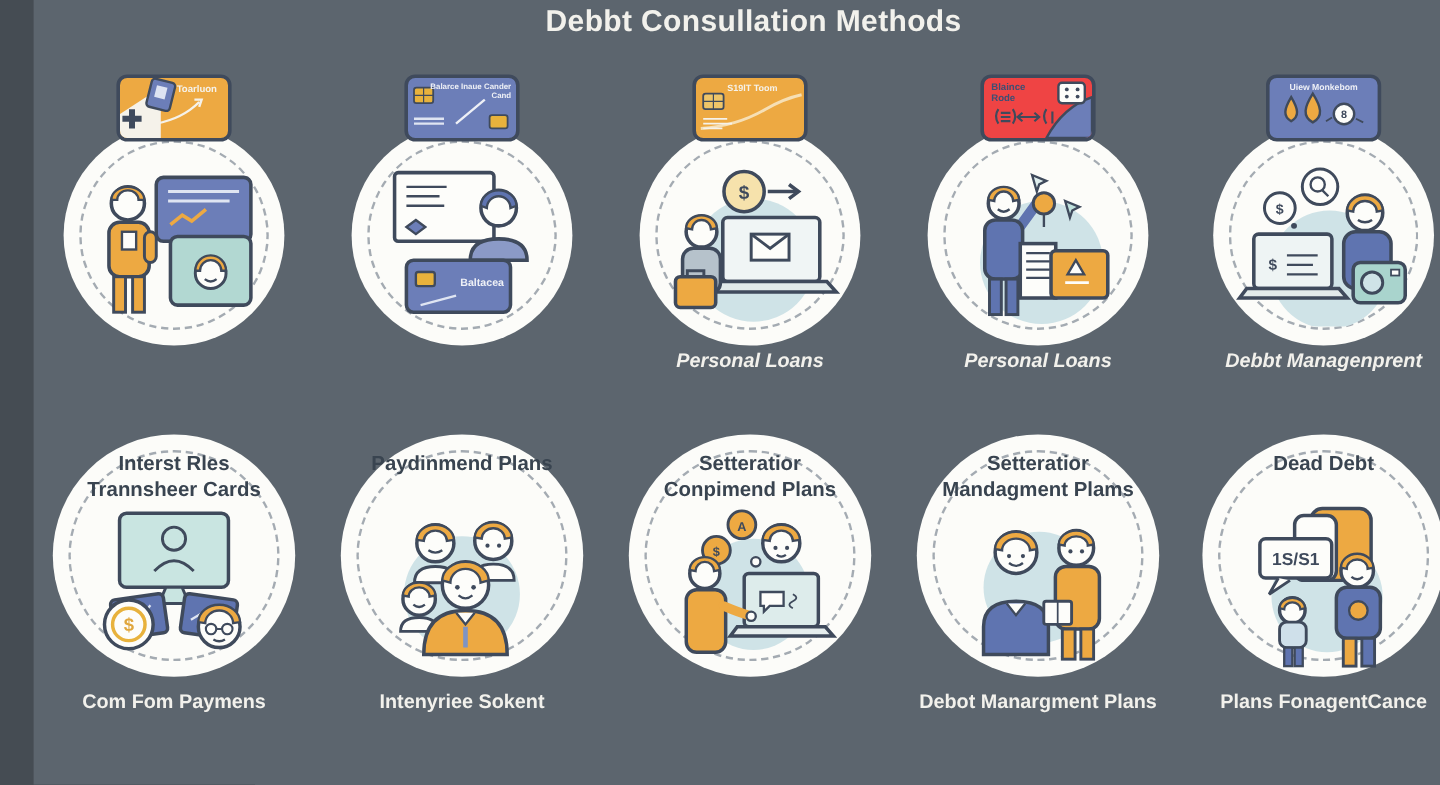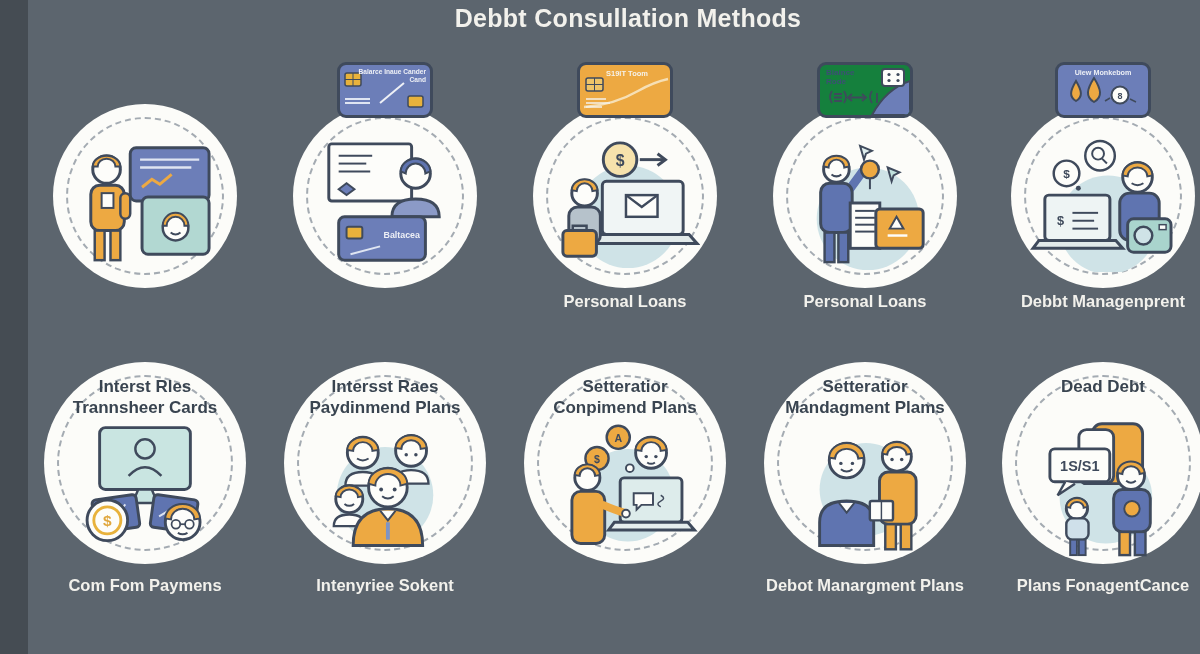--- a/index.html
+++ b/index.html
@@ -12,24 +12,24 @@
   .b{top:330px;height:324px;}
   .x1{left:7px}.x2{left:247px}.x3{left:487px}.x4{left:727px}.x5{left:965px}
   .circle{position:absolute;left:50%;transform:translateX(-50%);
           background:#fcfcf9;border-radius:50%;}
   .t .circle{top:104px;width:184px;height:184px;}
   .b .circle{top:32px;width:202px;height:202px;}
   .dashed{position:absolute;inset:13px;border:2px dashed #a4abb2;border-radius:50%;}
   .card{position:absolute;top:62px;left:50%;margin-left:-48px;width:96px;height:56px;
         border:3px solid #3f4a5c;border-radius:9px;z-index:3;box-sizing:border-box;overflow:hidden;}
   .card svg{display:block;width:100%;height:100%;}
-  .c-orange{background:#eda942}.c-blue{background:#6c7eb8}.c-teal{background:#15803d}
+  .c-orange{background:#eda942}.c-blue{background:#6c7eb8}.c-teal{background:#ef4444}
   .cap{position:absolute;left:-14px;right:-14px;text-align:center;color:#f2f1ec;
        font-weight:bold;font-size:16.5px;}
-  .t .cap{top:292px;}
+  .t .cap{top:292px;font-style:italic;}
   .b .cap{top:246px;}
   .hdr{position:absolute;left:-10px;right:-10px;top:46px;text-align:center;color:#394450;
        font-weight:bold;font-size:17px;line-height:21px;z-index:4;}
   .illus{position:absolute;left:50%;transform:translateX(-50%);z-index:2;}
   .t .illus{top:134px;}
   .b .illus{top:88px;}
   svg text{font-family:"Liberation Sans",sans-serif;}
 </style>
 </head>
 <body>
@@ -52,20 +52,32 @@
       <path d="M93 93 a13 13 0 0 1 26 0 l-4 0 a9 9 0 0 0 -18 0 z" fill="#eda942" stroke="#3f4a5c" stroke-width="2"></path>
       <path d="M101 100 q5 4 10 0" stroke="#3f4a5c" stroke-width="2" fill="none"></path>
       <circle cx="36" cy="36" r="14" fill="#fdfdfa" stroke="#3f4a5c" stroke-width="3"></circle>
       <path d="M22 33 a14 11 0 0 1 28 0 l-5 0 a9 8 0 0 0 -18 0 z" fill="#eda942" stroke="#3f4a5c" stroke-width="2"></path>
       <rect x="20" y="52" width="34" height="46" rx="9" fill="#eda942" stroke="#3f4a5c" stroke-width="3"></rect>
       <rect x="31" y="60" width="12" height="15" fill="#fdfdfa" stroke="#3f4a5c" stroke-width="2"></rect>
       <rect x="50" y="60" width="10" height="26" rx="5" fill="#eda942" stroke="#3f4a5c" stroke-width="2.5"></rect>
       <rect x="24" y="98" width="10" height="30" fill="#eda942" stroke="#3f4a5c" stroke-width="2.5"></rect>
       <rect x="40" y="98" width="10" height="30" fill="#eda942" stroke="#3f4a5c" stroke-width="2.5"></rect>
     </svg>
+    <div class="card c-orange">
+      <svg viewBox="0 0 90 50">
+        <path d="M0 30 L34 8 L34 50 L0 50 Z" fill="#f5f2ea"></path>
+        <line x1="10" y1="26" x2="10" y2="42" stroke="#3f4a5c" stroke-width="5"></line>
+        <line x1="2" y1="34" x2="18" y2="34" stroke="#3f4a5c" stroke-width="5"></line>
+        <rect x="24" y="2" width="20" height="24" rx="3" fill="#6c7eb8" stroke="#3f4a5c" stroke-width="2" transform="rotate(14 34 14)"></rect>
+        <rect x="29" y="7" width="9" height="10" fill="#dde3f2" transform="rotate(14 34 14)"></rect>
+        <path d="M30 38 Q52 34 66 20" stroke="#f5f2ea" stroke-width="2" fill="none"></path>
+        <path d="M62 18 L68 18 L66 24" stroke="#f5f2ea" stroke-width="2" fill="none"></path>
+        <text x="64" y="12" text-anchor="middle" font-size="8" font-weight="bold" fill="#f5f2ea">Toarluon</text>
+      </svg>
+    </div>
     <div class="cap"></div>
   </div>
 
   <div class="cell t x2">
     <div class="circle">
       <div class="dashed"></div>
     </div>
     <svg class="illus" width="150" height="138" viewBox="0 0 150 140">
       <rect x="18" y="10" width="84" height="58" rx="3" fill="#fdfdfa" stroke="#3f4a5c" stroke-width="3"></rect>
       <line x1="28" y1="22" x2="62" y2="22" stroke="#3f4a5c" stroke-width="2"></line>
@@ -256,21 +268,20 @@
       <path d="M109 119 q5 3 10 0" stroke="#3f4a5c" stroke-width="2" fill="none"></path>
     </svg>
     <div class="cap">Com Fom Paymens</div>
   </div>
 
   <div class="cell b x2">
     <div class="circle">
       <div class="dashed"></div>
     </div>
     <div class="hdr">
-      <div>Intersst Raes</div>
       <div>Paydinmend Plans</div>
     </div>
     <svg class="illus" width="150" height="140" viewBox="0 0 150 145">
       <circle cx="75" cy="80" r="50" fill="#cfe3e7"></circle>
       <circle cx="52" cy="36" r="16" fill="#fdfdfa" stroke="#3f4a5c" stroke-width="3"></circle>
       <path d="M36 33 a16 13 0 0 1 32 0 l-6 1 a10 9 0 0 0 -20 0 z" fill="#eda942" stroke="#3f4a5c" stroke-width="2"></path>
       <path d="M46 42 q6 4 12 0" stroke="#3f4a5c" stroke-width="2" fill="none"></path>
       <path d="M34 70 q0 -14 18 -14 q18 0 18 14 z" fill="#fdfdfa" stroke="#3f4a5c" stroke-width="2.5"></path>
       <circle cx="102" cy="34" r="16" fill="#fdfdfa" stroke="#3f4a5c" stroke-width="3"></circle>
       <path d="M86 31 a16 13 0 0 1 32 0 l-6 1 a10 9 0 0 0 -20 0 z" fill="#eda942" stroke="#3f4a5c" stroke-width="2"></path>

